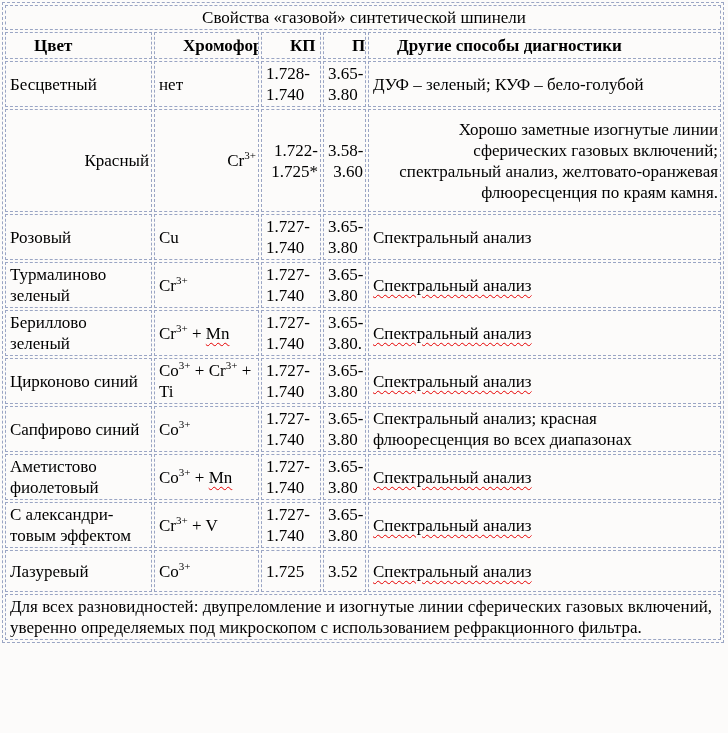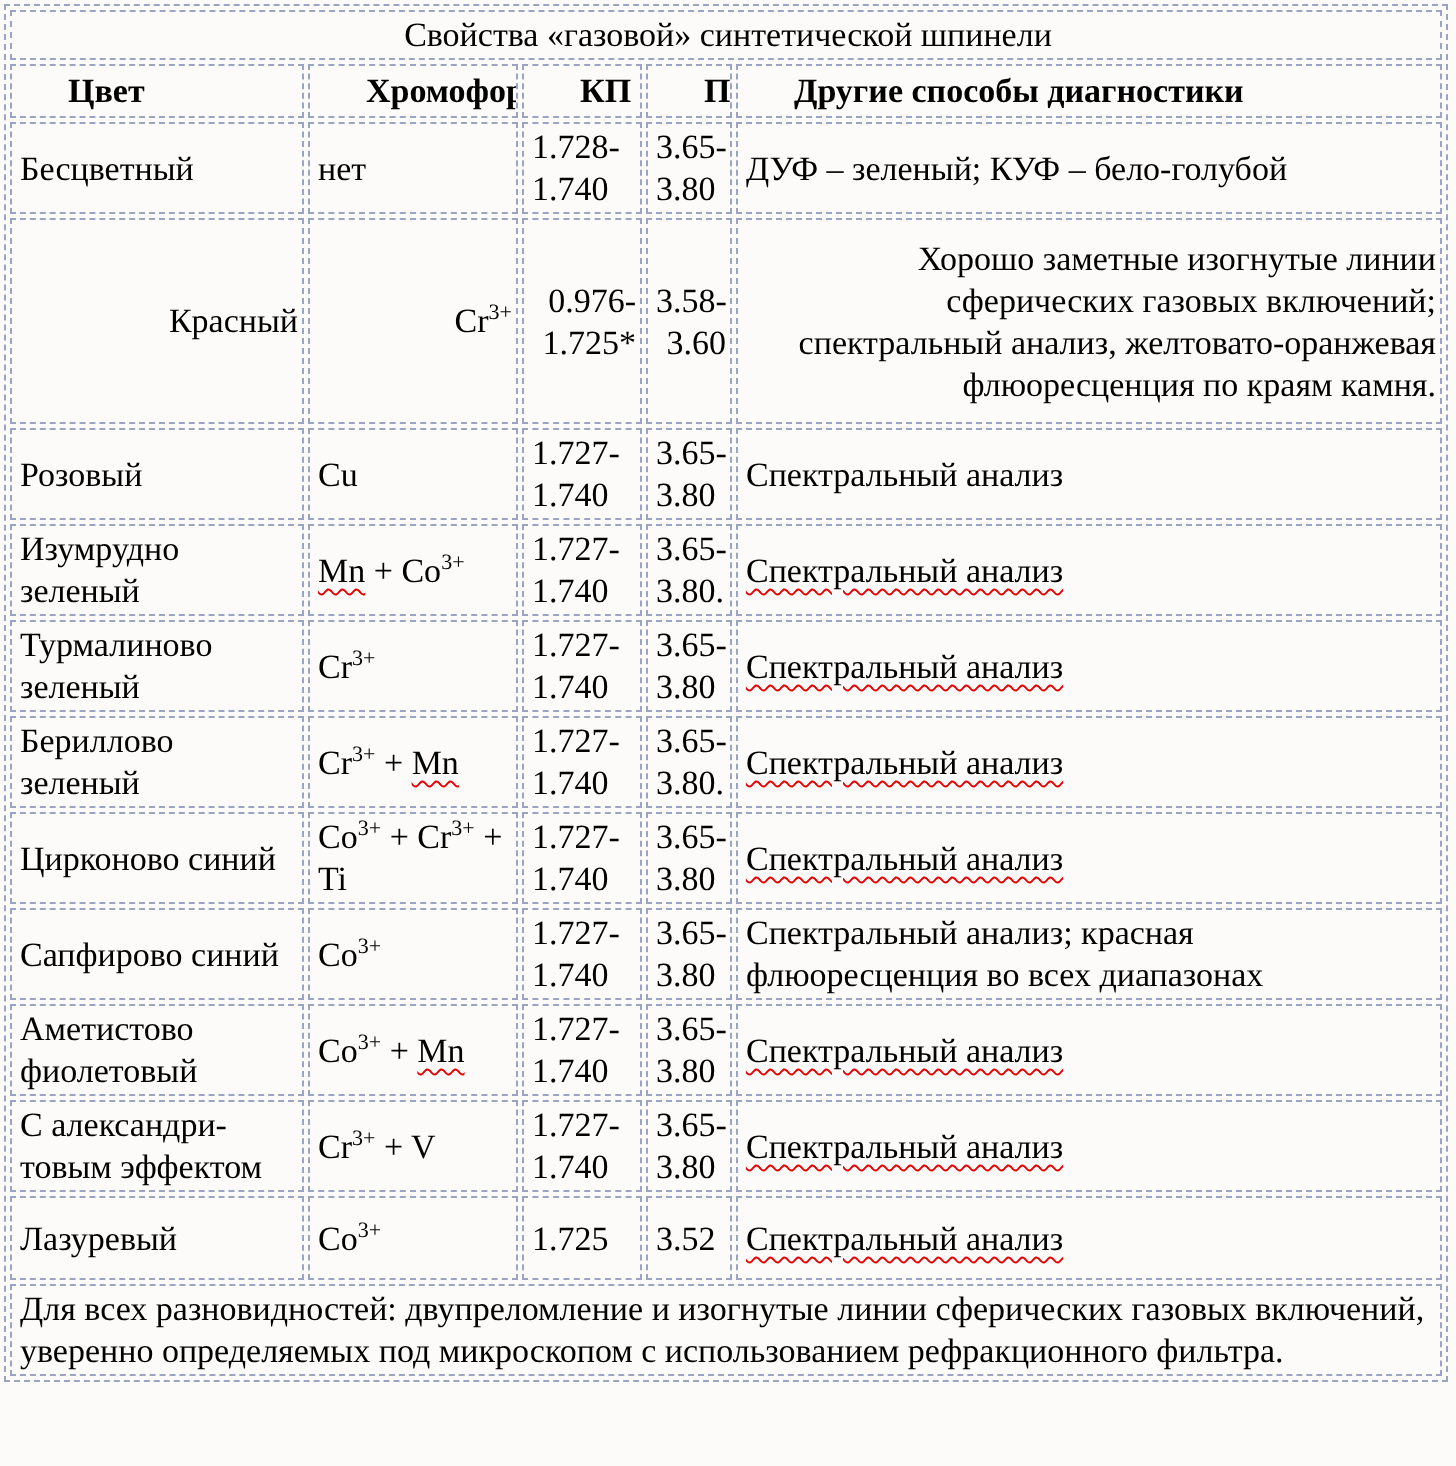--- a/index.html
+++ b/index.html
@@ -101,49 +101,39 @@
     <td><span>нет</span></td>
     <td>1.728-
 1.740</td>
     <td>3.65-
 3.80</td>
     <td><span>ДУФ – зеленый; КУФ – бело-голубой</span></td>
   </tr>
       <tr>
     <td>Красный</td>
     <td><span>Cr</span><sup>3+</sup></td>
-    <td>0.976-
+    <td>1.722-
 1.725*</td>
     <td>3.58-
 3.60</td>
     <td><span>Хорошо заметные изогнутые линии
 сферических газовых включений;
 спектральный анализ, желтовато-оранжевая
 флюоресценция по краям камня.</span></td>
   </tr>
       <tr>
     <td>Розовый</td>
     <td><span>Cu</span></td>
     <td>1.727-
 1.740</td>
     <td>3.65-
 3.80</td>
     <td><span>Спектральный анализ</span></td>
   </tr>
       <tr>
-    <td>Изумрудно
-зеленый</td>
-    <td><span class="misspelled">Mn</span><span> + Co</span><sup>3+</sup></td>
-    <td>1.727-
-1.740</td>
-    <td>3.65-
-3.80.</td>
-    <td><span class="misspelled">Спектральный анализ</span></td>
-  </tr>
-      <tr>
     <td>Турмалиново
 зеленый</td>
     <td><span>Cr</span><sup>3+</sup></td>
     <td>1.727-
 1.740</td>
     <td>3.65-
 3.80</td>
     <td><span class="misspelled">Спектральный анализ</span></td>
   </tr>
       <tr>

